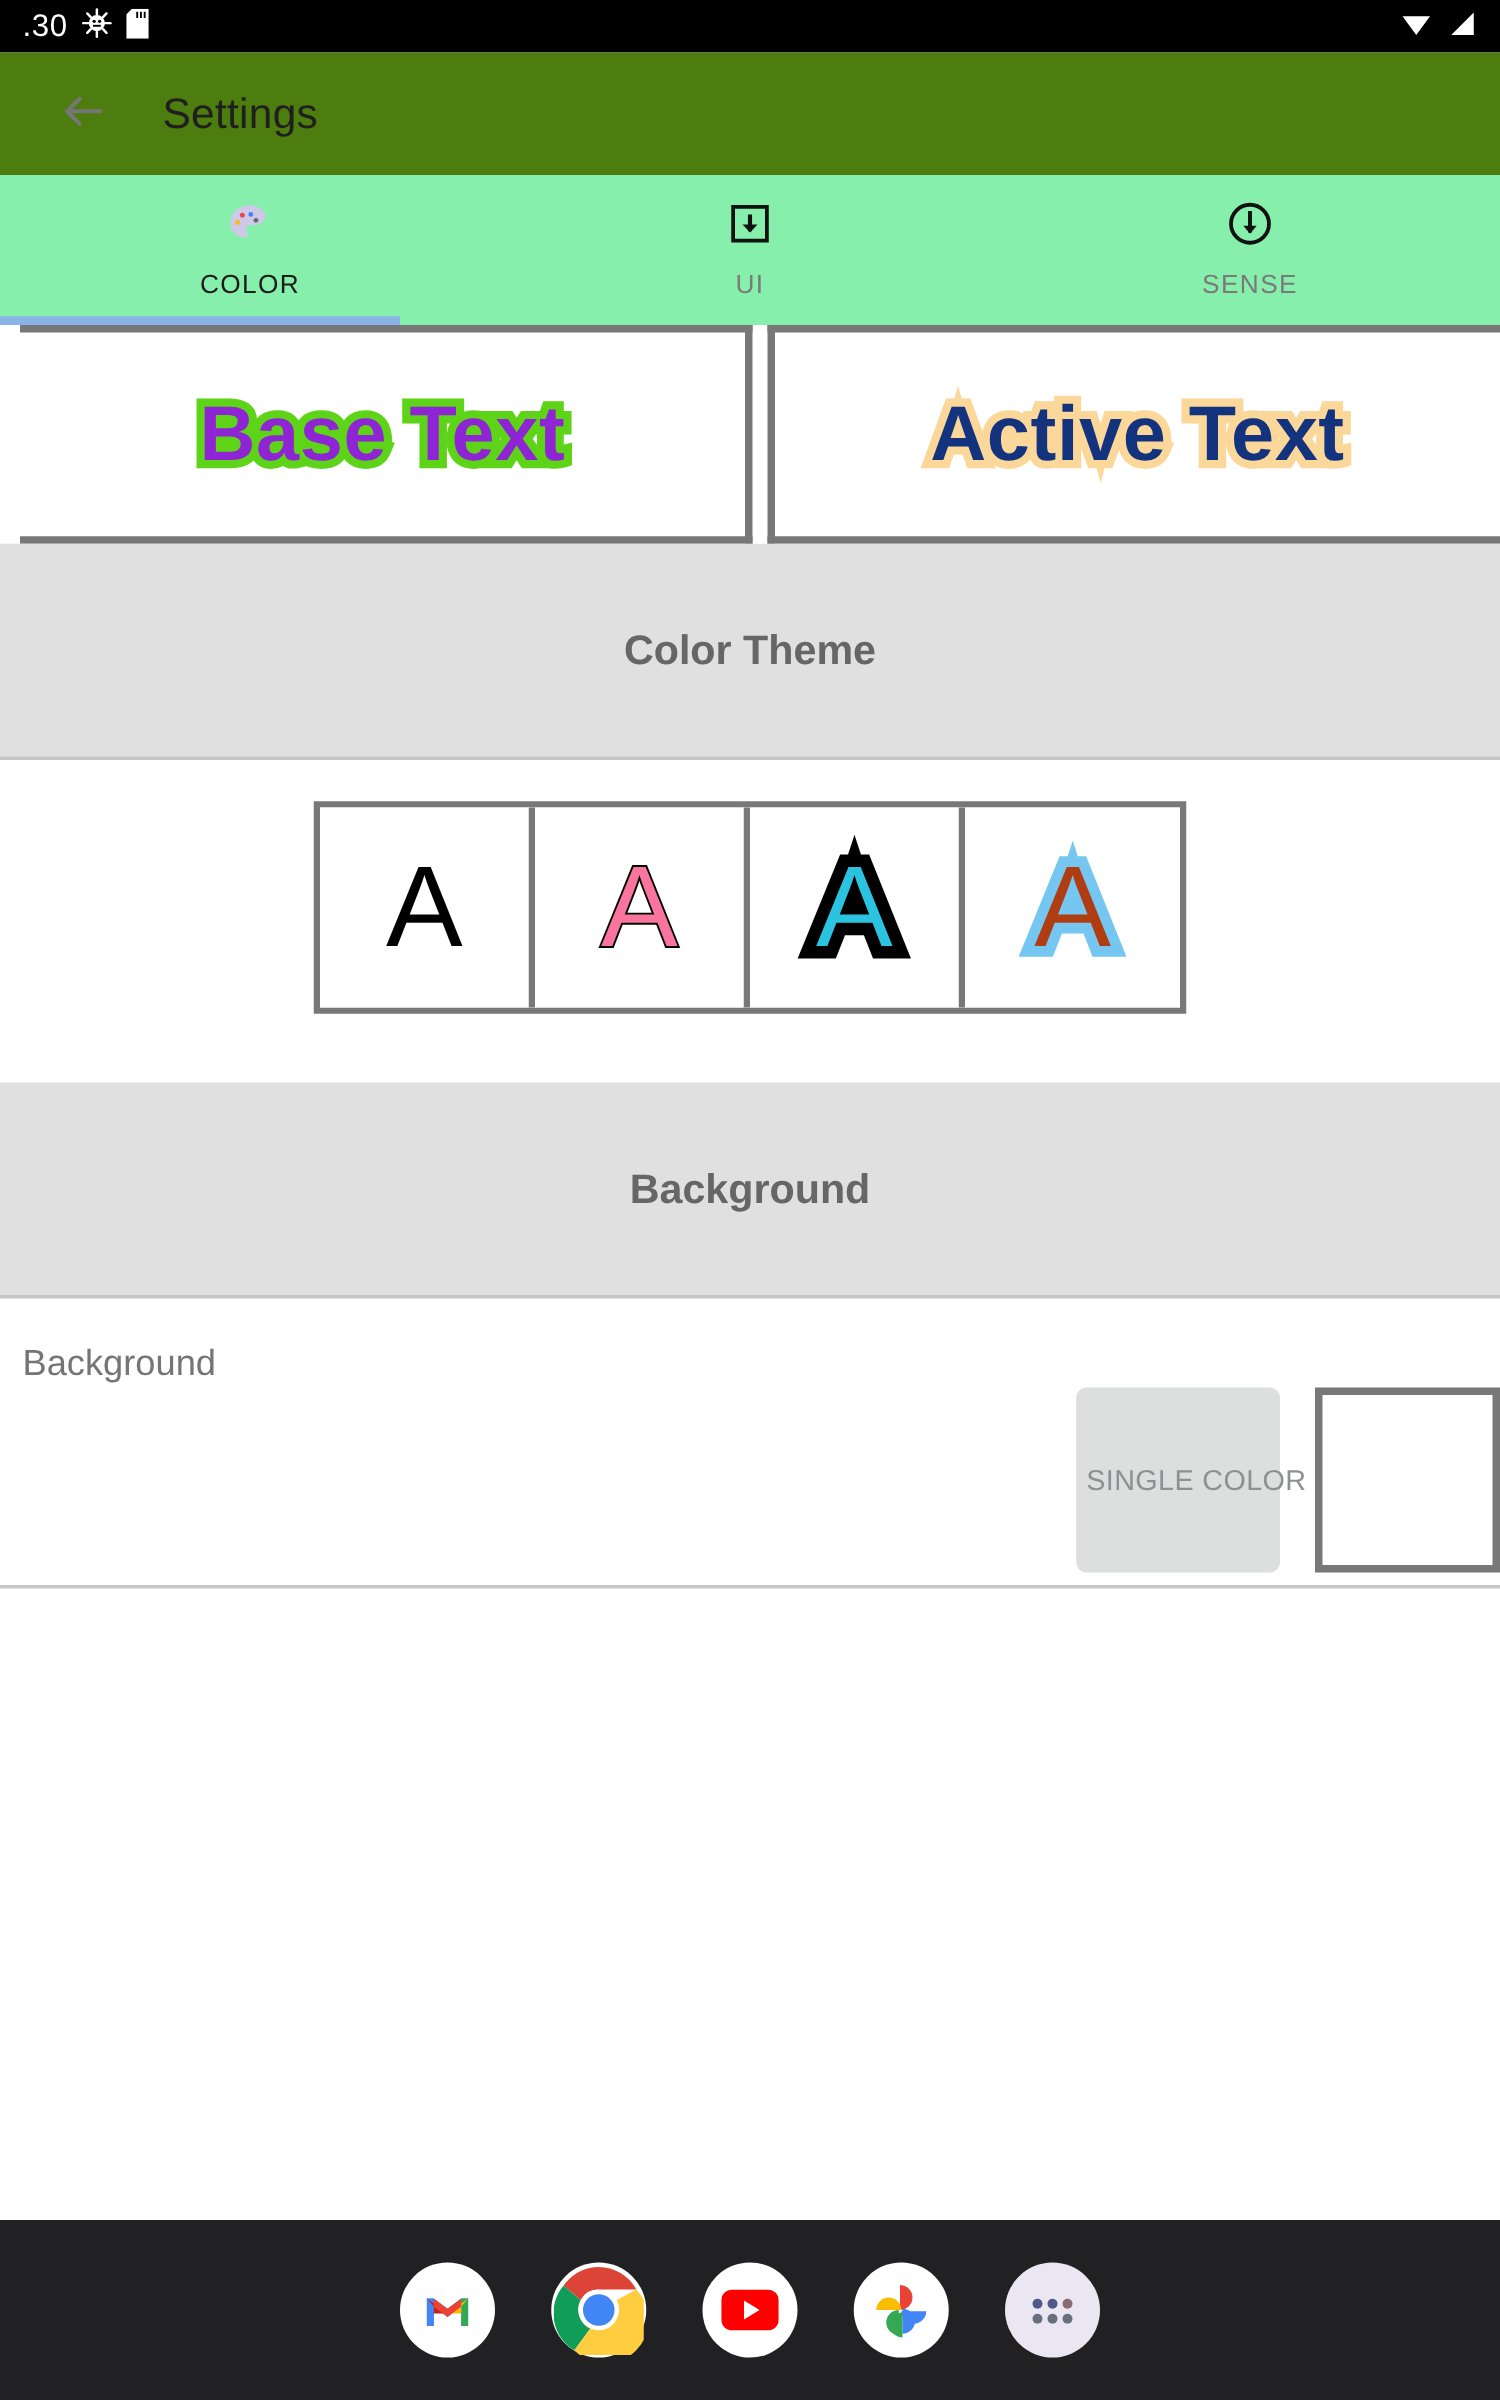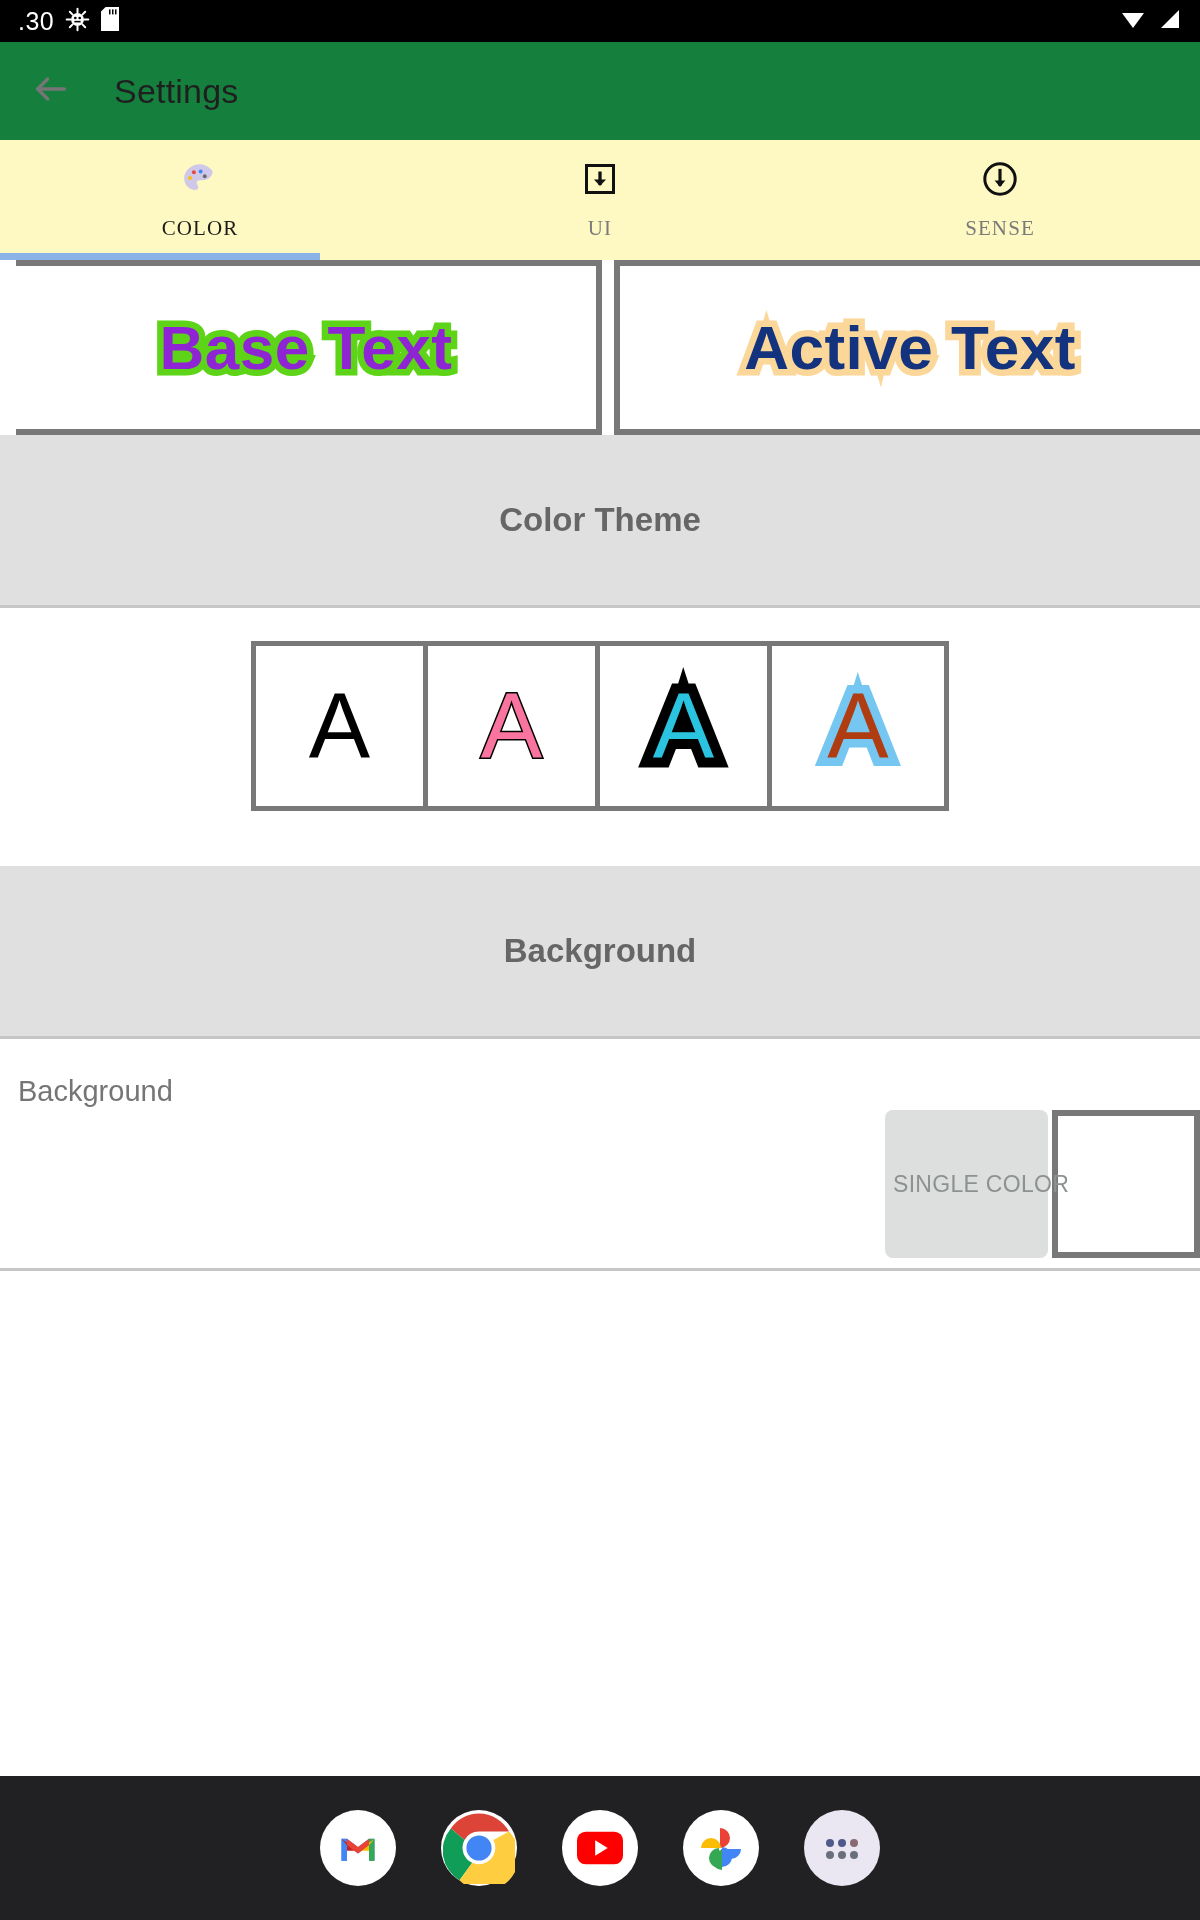--- a/index.html
+++ b/index.html
@@ -14,28 +14,28 @@
   .statusbar {
     height: 42px; background: #000000; flex: 0 0 42px;
     display: flex; align-items: center; padding: 0 18px; color: #fff;
   }
   .sb-left { display: flex; align-items: center; gap: 11px; }
   .sb-clock { font-size: 25px; letter-spacing: .5px; line-height: 1; }
   .sb-right { margin-left: auto; display: flex; align-items: center; gap: 10px; }
 
   
   .appbar {
-    flex: 0 0 98px; background: #15803d; display: flex; align-items: center;
-    padding-left: 28px; gap: 40px;
+    flex: 0 0 98px; background: #4d7c0f; display: flex; align-items: center;
+    padding-left: 44px; gap: 40px;
   }
   .back-btn { width: 46px; height: 46px; display: flex; align-items: center; justify-content: center; }
   .appbar-title { font-size: 34px; color: #1f1f1f; font-weight: 400; letter-spacing: .2px; }
 
   
-  .tabs { flex: 0 0 120px; background: #fef9c3; display: flex; position: relative; font-family: Liberation Serif, serif; }
+  .tabs { flex: 0 0 120px; background: #86efac; display: flex; position: relative; }
   .tab {
     flex: 1 1 0; display: flex; flex-direction: column;
     align-items: center; justify-content: flex-start; padding-top: 18px; gap: 16px;
   }
   .tab-icon { height: 42px; display: flex; align-items: center; justify-content: center; }
   .tab-label { font-size: 21px; letter-spacing: 1.1px; color: #7a7a7a; font-weight: 500; }
   .tab.active .tab-label { color: #1c1c1c; }
   .tab-indicator {
     position: absolute; left: 0; bottom: 0; width: 320px; height: 7px; background: #8ab4e8;
   }
@@ -80,21 +80,21 @@
   .ta0 { color: #000000; }
   .ta1 { color: #f9749f; -webkit-text-stroke: 3px #000000; paint-order: stroke fill; }
   .ta2 { color: #2bc4e0; -webkit-text-stroke: 20px #000000; paint-order: stroke fill; }
   .ta3 { color: #b03d12; -webkit-text-stroke: 17px #75c7f2; paint-order: stroke fill; }
 
   
   .setting-block { background: #ffffff; padding: 0; }
   .setting-title { font-size: 29px; color: #757575; padding: 36px 18px 0 18px; }
   .setting-controls {
     display: flex; align-items: center; justify-content: flex-end;
-    gap: 4px; padding: 22px 0 30px 0; height: 160px;
+    gap: 28px; padding: 22px 0 30px 0; height: 160px;
   }
   .single-color-btn {
     width: 163px; height: 148px; background: #dcdfde; border-radius: 8px;
     display: flex; align-items: center; justify-content: center; overflow: visible;
     position: relative;
   }
   .single-color-label {
     font-size: 23px; color: #8e9191; white-space: nowrap; letter-spacing: .3px;
     position: absolute; left: 8px;
   }

